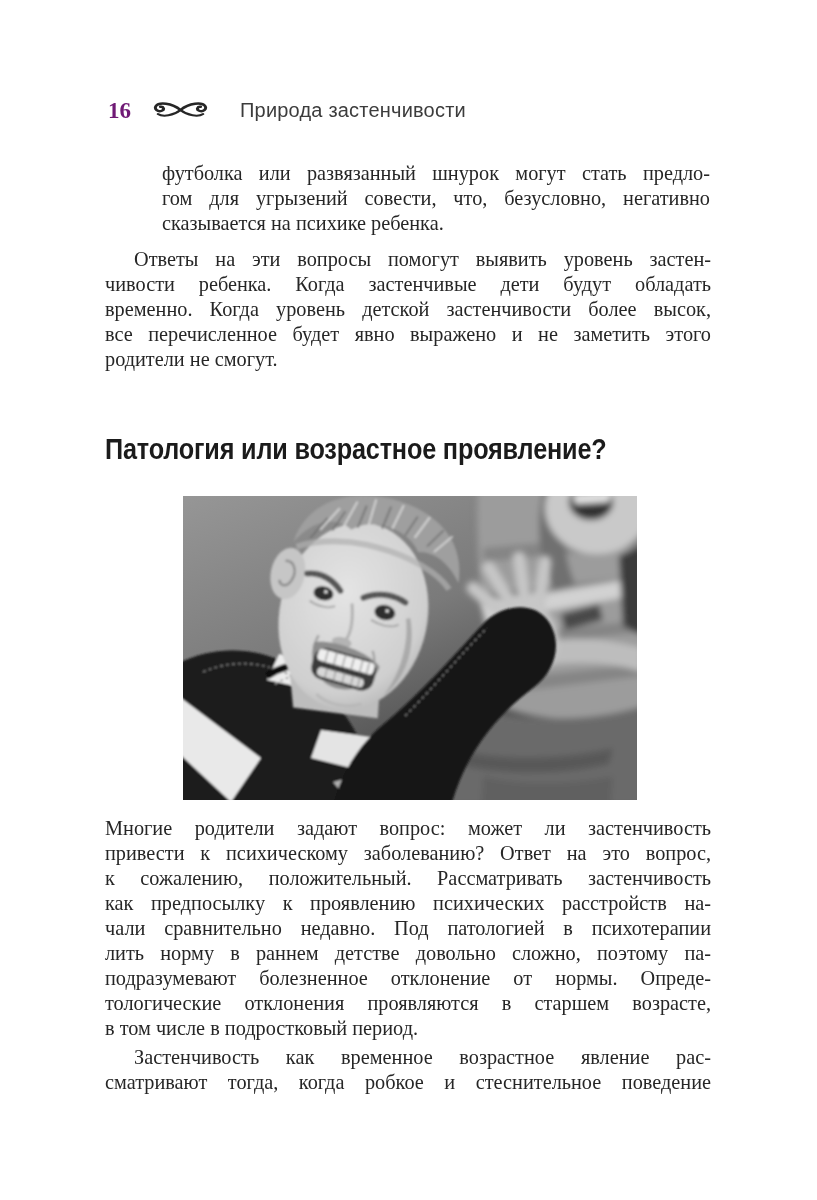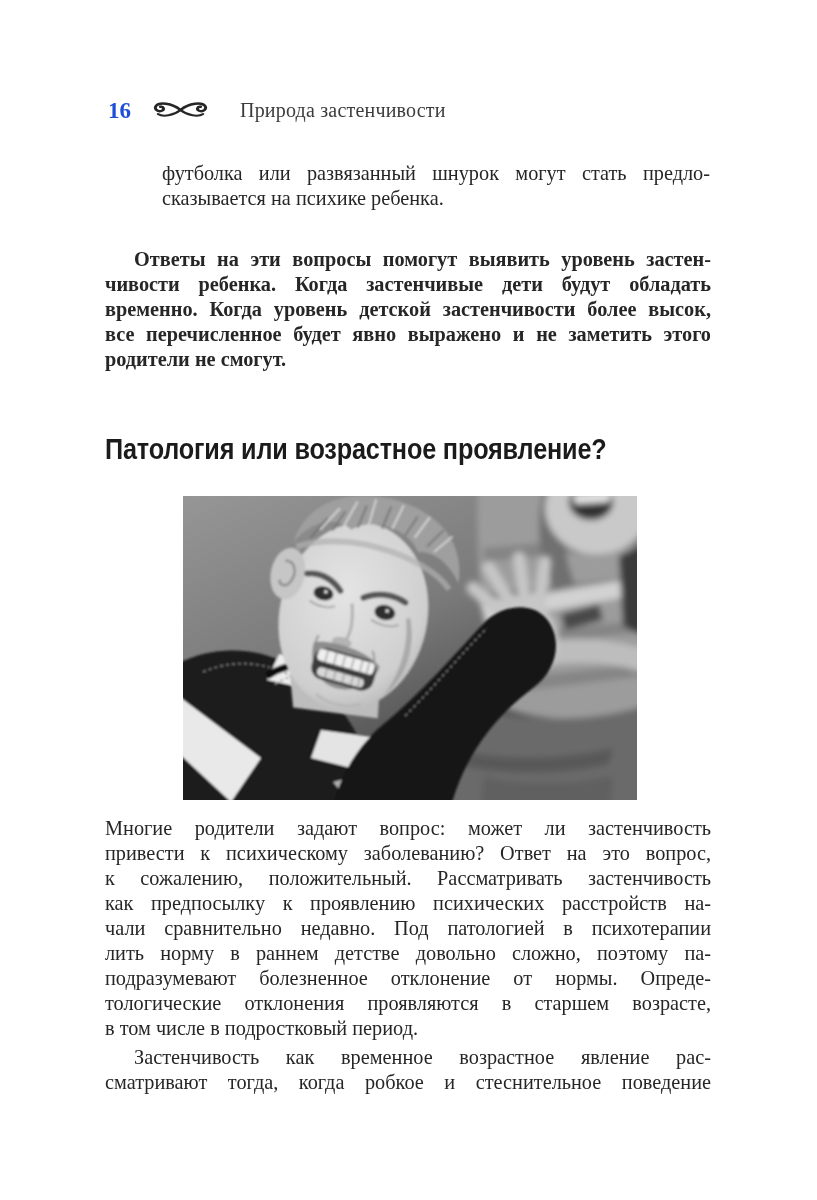--- a/index.html
+++ b/index.html
@@ -2,33 +2,33 @@
 <html lang="ru"><head>
 <meta charset="utf-8">
 <style>
   html,body { margin:0; padding:0; background:#ffffff; }
   .page {
     position:relative; width:817px; height:1200px; background:#ffffff;
     overflow:hidden; font-family:"Liberation Serif", serif; color:#262626;
   }
   
   .header { position:absolute; left:108px; top:95px; height:30px; display:flex; align-items:center; }
-  .page-num { font-weight:bold; font-size:23px; color:#1d4ed8; line-height:1; }
+  .page-num { font-weight:bold; font-size:23px; color:#701a75; line-height:1; }
   .ornament { margin-left:21px; display:block; }
   .running-title {
-    margin-left:31px; font-family:Liberation Serif, serif;
+    margin-left:31px; font-family:Liberation Sans, sans-serif;
     font-size:20px; color:#3c3c3c; letter-spacing:0.2px; line-height:1;
   }
   
   .para { position:absolute; font-size:20.3px; line-height:25px; }
   .para .line { text-align:justify; text-align-last:justify; white-space:normal; }
   .para .line.last { text-align-last:left; }
   .para .line.indent { padding-left:29px; }
   .p1 { left:162px; top:161px;  width:548px;font-family:Liberation Serif, serif; }
-  .p2 { left:105px; top:247px;  width:606px;font-weight:bold; }
+  .p2 { left:105px; top:247px;  width:606px; }
   .p3 { left:105px; top:816px;  width:606px; }
   .p4 { left:105px; top:1045px; width:606px; }
   
   .section-heading {
     position:absolute; left:105px; top:433px;
     font-family:"Liberation Sans", sans-serif; font-weight:bold;
     font-size:29px; color:#1b1b1b; letter-spacing:-0.2px; white-space:nowrap;
     transform:scaleX(0.87); transform-origin:left center;
   }
   
@@ -48,20 +48,21 @@
           <path d="M58,20 C44,34 22,38 12,30" stroke-width="5"></path>
         </g>
         <use href="#curlL" transform="translate(116 0) scale(-1 1)"></use>
       </g>
     </svg>
     <span class="running-title">Природа застенчивости</span>
   </div>
 
   <div class="para p1">
     <div class="line">футболка или развязанный шнурок могут стать предло-</div>
+    <div class="line">гом для угрызений совести, что, безусловно, негативно</div>
     <div class="line last">сказывается на психике ребенка.</div>
   </div>
 
   <div class="para p2">
     <div class="line indent">Ответы на эти вопросы помогут выявить уровень застен-</div>
     <div class="line">чивости ребенка. Когда застенчивые дети будут обладать</div>
     <div class="line">временно. Когда уровень детской застенчивости более высок,</div>
     <div class="line">все перечисленное будет явно выражено и не заметить этого</div>
     <div class="line last">родители не смогут.</div>
   </div>

